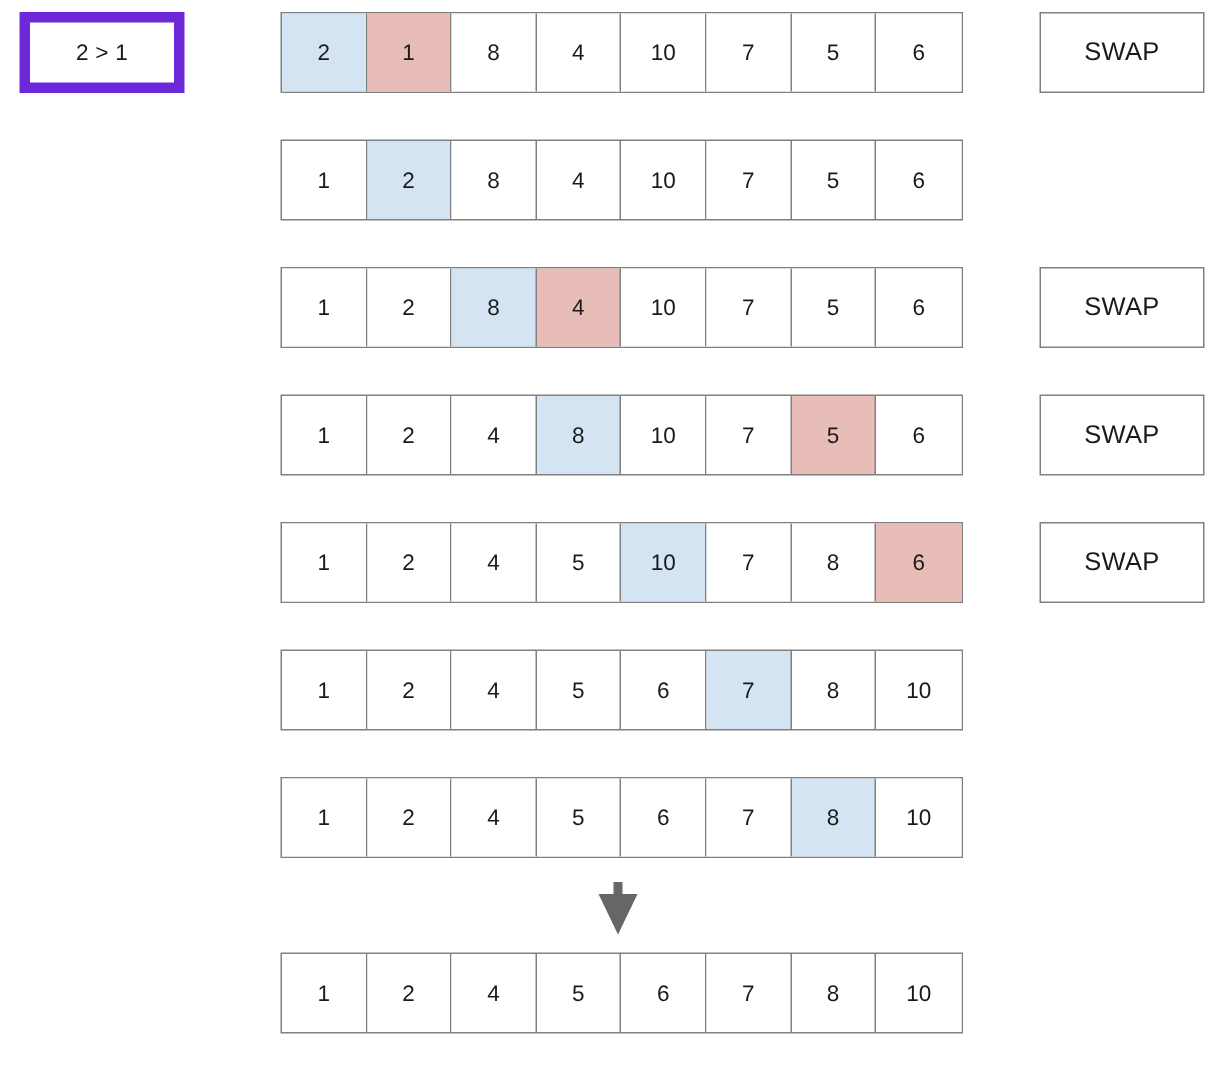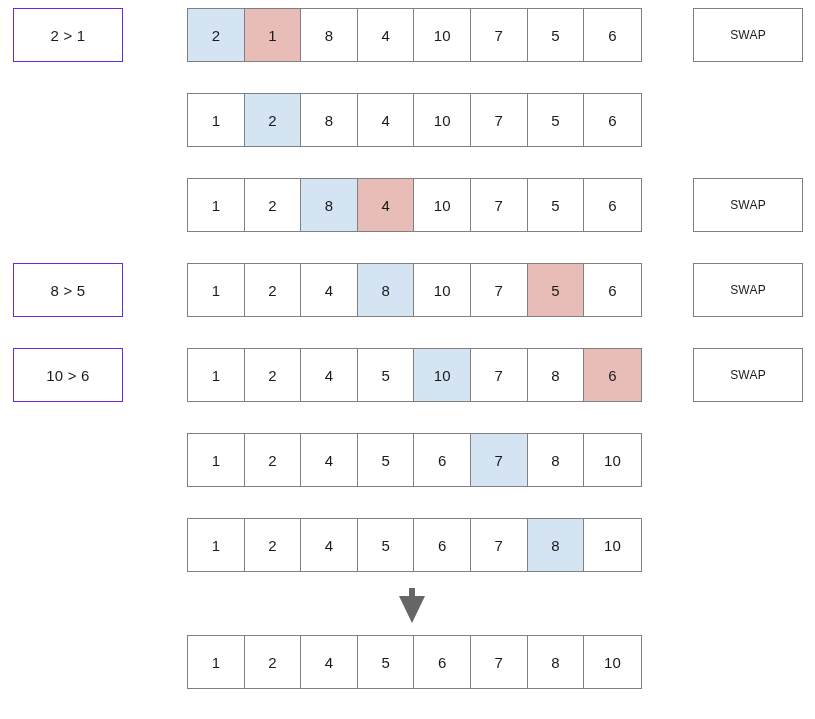--- a/index.html
+++ b/index.html
@@ -27,21 +27,21 @@
     height: 54px;
   }
   
   .cmp-box {
     position: absolute;
     left: 13px;
     top: 0;
     width: 110px;
     height: 54px;
     box-sizing: border-box;
-    border: 1px solid #6d28d9;
+    border: 7px solid #6d28d9;
     background: #ffffff;
     display: flex;
     align-items: center;
     justify-content: center;
     font-size: 15px;
     color: #1a1a1a;
     letter-spacing: 0.2px;
   }
   
   .swap-box {
@@ -49,21 +49,21 @@
     left: 693px;
     top: 0;
     width: 110px;
     height: 54px;
     box-sizing: border-box;
     border: 1px solid #808080;
     background: #ffffff;
     display: flex;
     align-items: center;
     justify-content: center;
-    font-size: 12px;
+    font-size: 17px;
     color: #1a1a1a;
     letter-spacing: 0.2px;
   }
   
   .array {
     position: absolute;
     left: 187px;
     top: 0;
     height: 54px;
     display: flex;
@@ -145,41 +145,35 @@
         <div class="cell">10</div>
         <div class="cell">7</div>
         <div class="cell">5</div>
         <div class="cell">6</div>
       </div>
       <div class="swap-box">
         <span>SWAP</span>
       </div>
     </div>
     <div class="row" style="top: 263px;">
-      <div class="cmp-box">
-        <span>8 &gt; 5</span>
-      </div>
       <div class="array">
         <div class="cell">1</div>
         <div class="cell">2</div>
         <div class="cell">4</div>
         <div class="cell hl-blue">8</div>
         <div class="cell">10</div>
         <div class="cell">7</div>
         <div class="cell hl-pink">5</div>
         <div class="cell">6</div>
       </div>
       <div class="swap-box">
         <span>SWAP</span>
       </div>
     </div>
     <div class="row" style="top: 348px;">
-      <div class="cmp-box">
-        <span>10 &gt; 6</span>
-      </div>
       <div class="array">
         <div class="cell">1</div>
         <div class="cell">2</div>
         <div class="cell">4</div>
         <div class="cell">5</div>
         <div class="cell hl-blue">10</div>
         <div class="cell">7</div>
         <div class="cell">8</div>
         <div class="cell hl-pink">6</div>
       </div>

